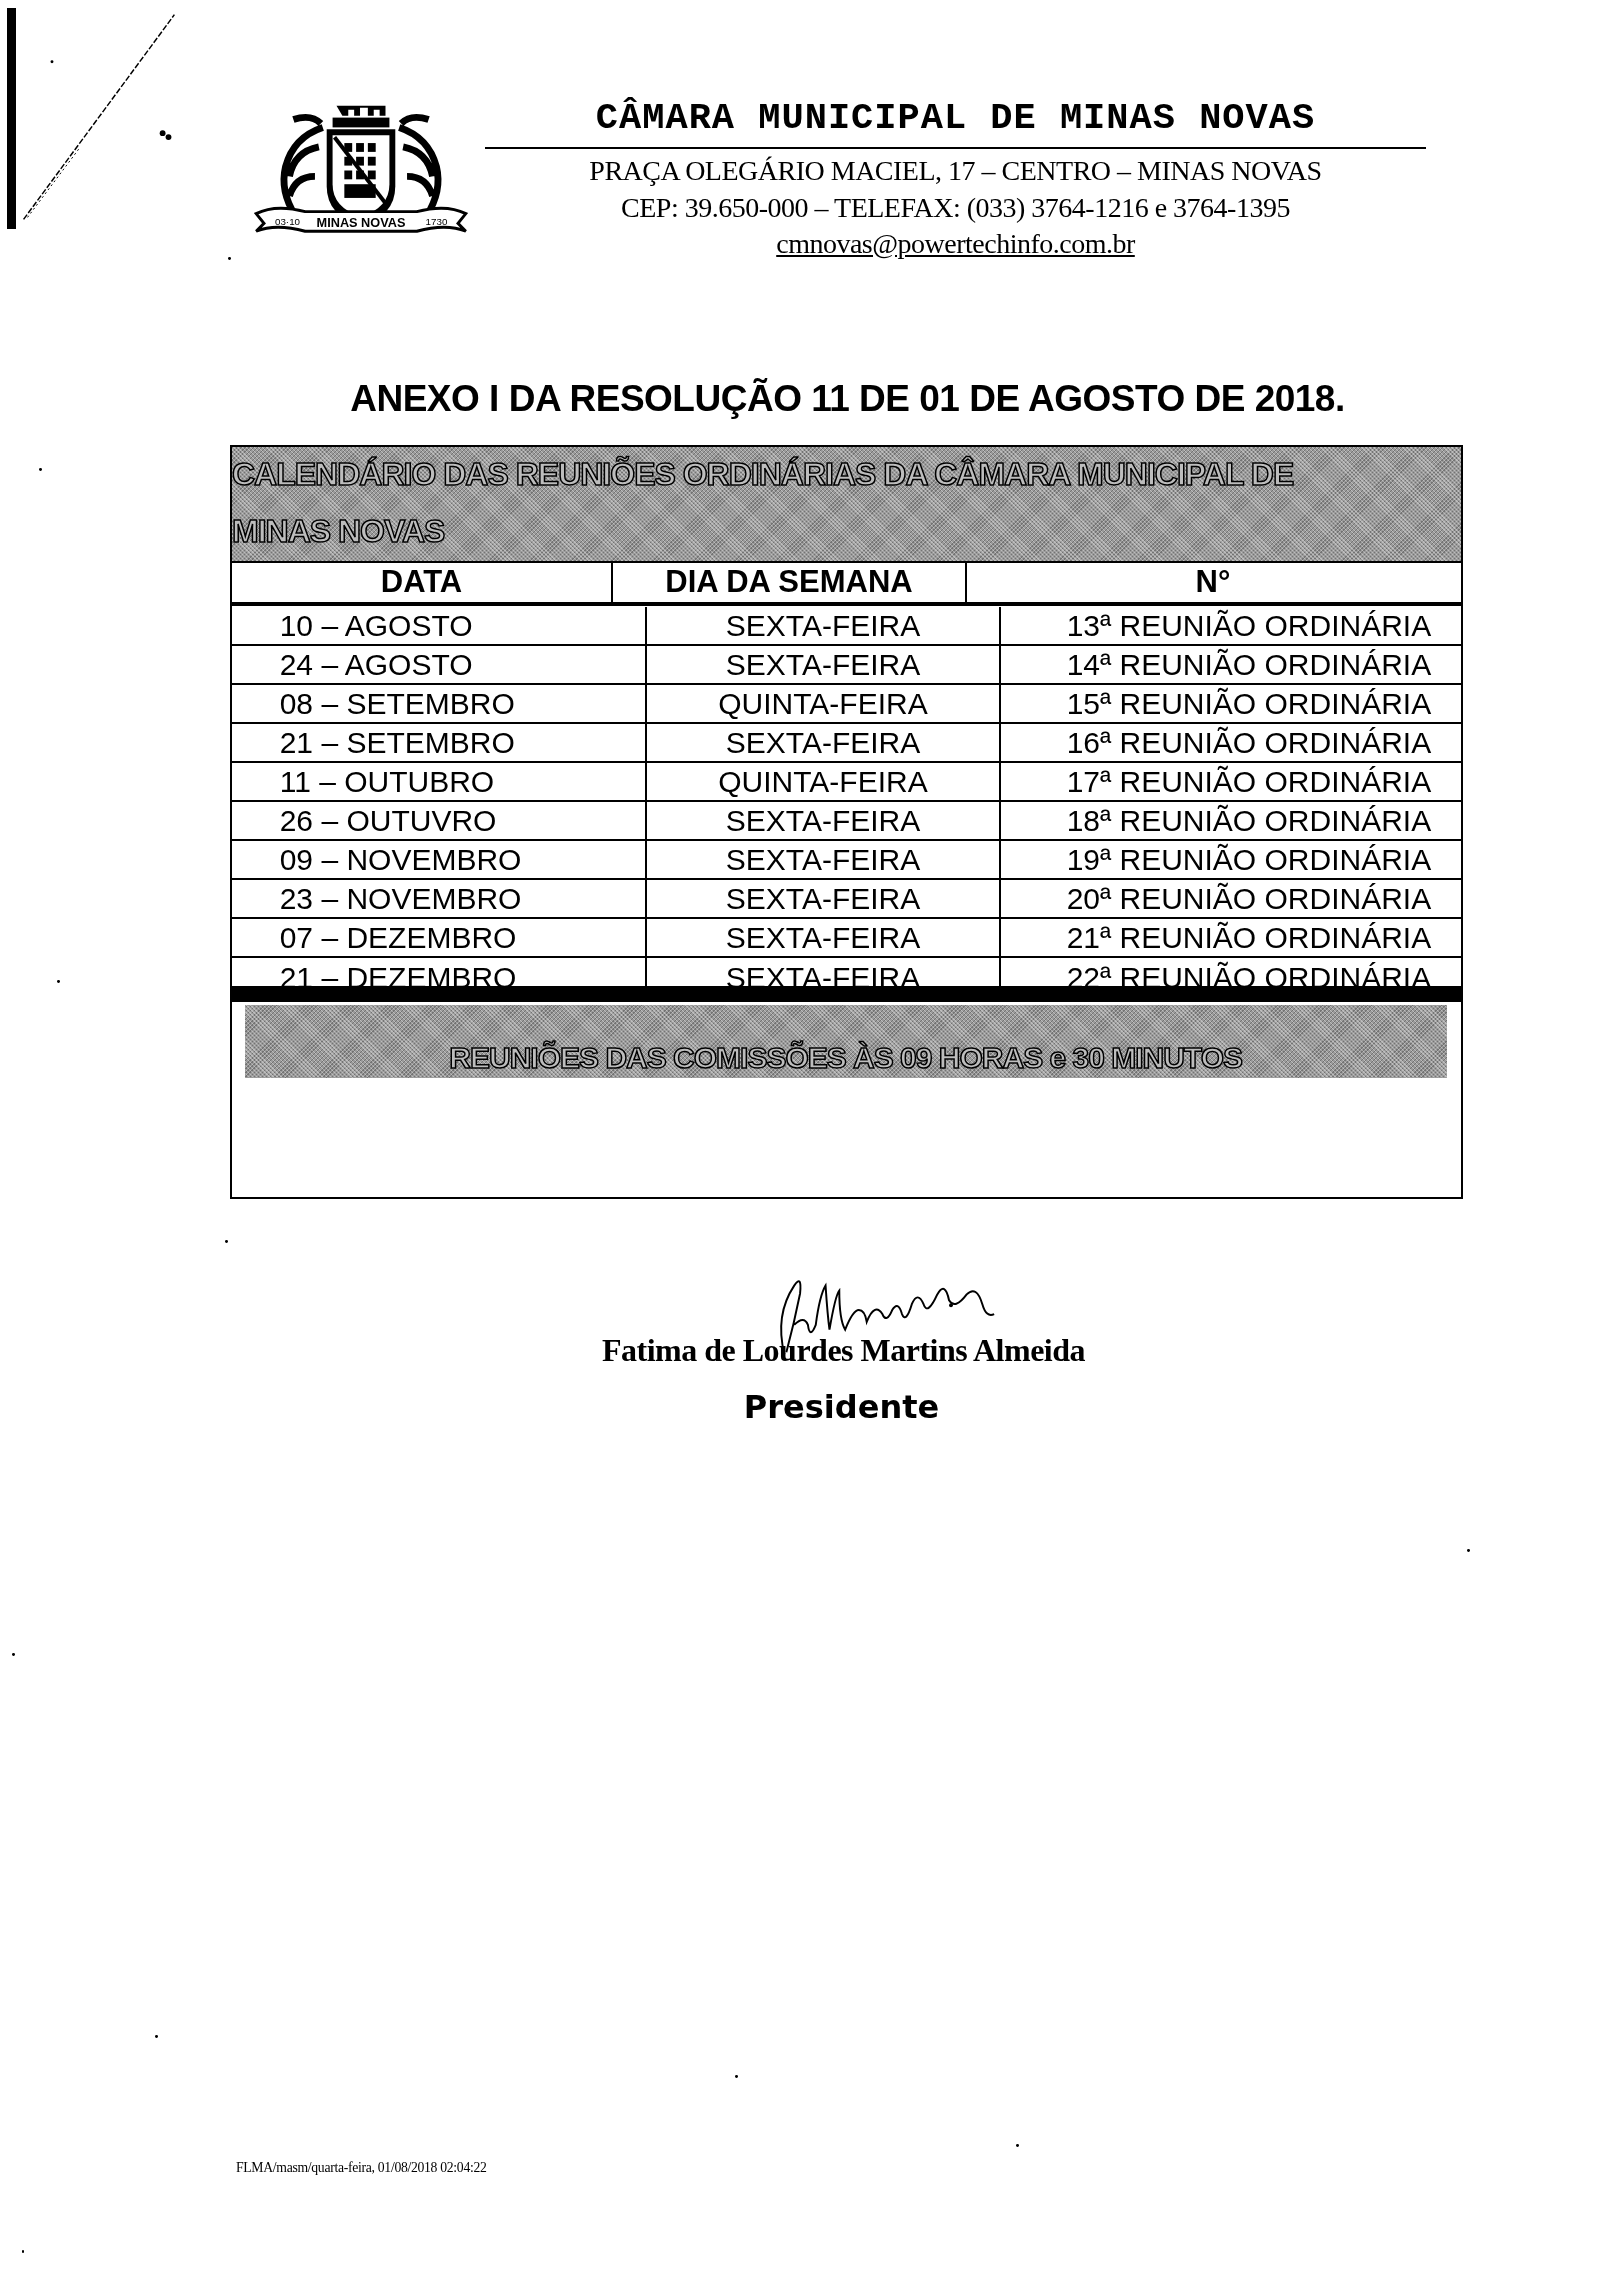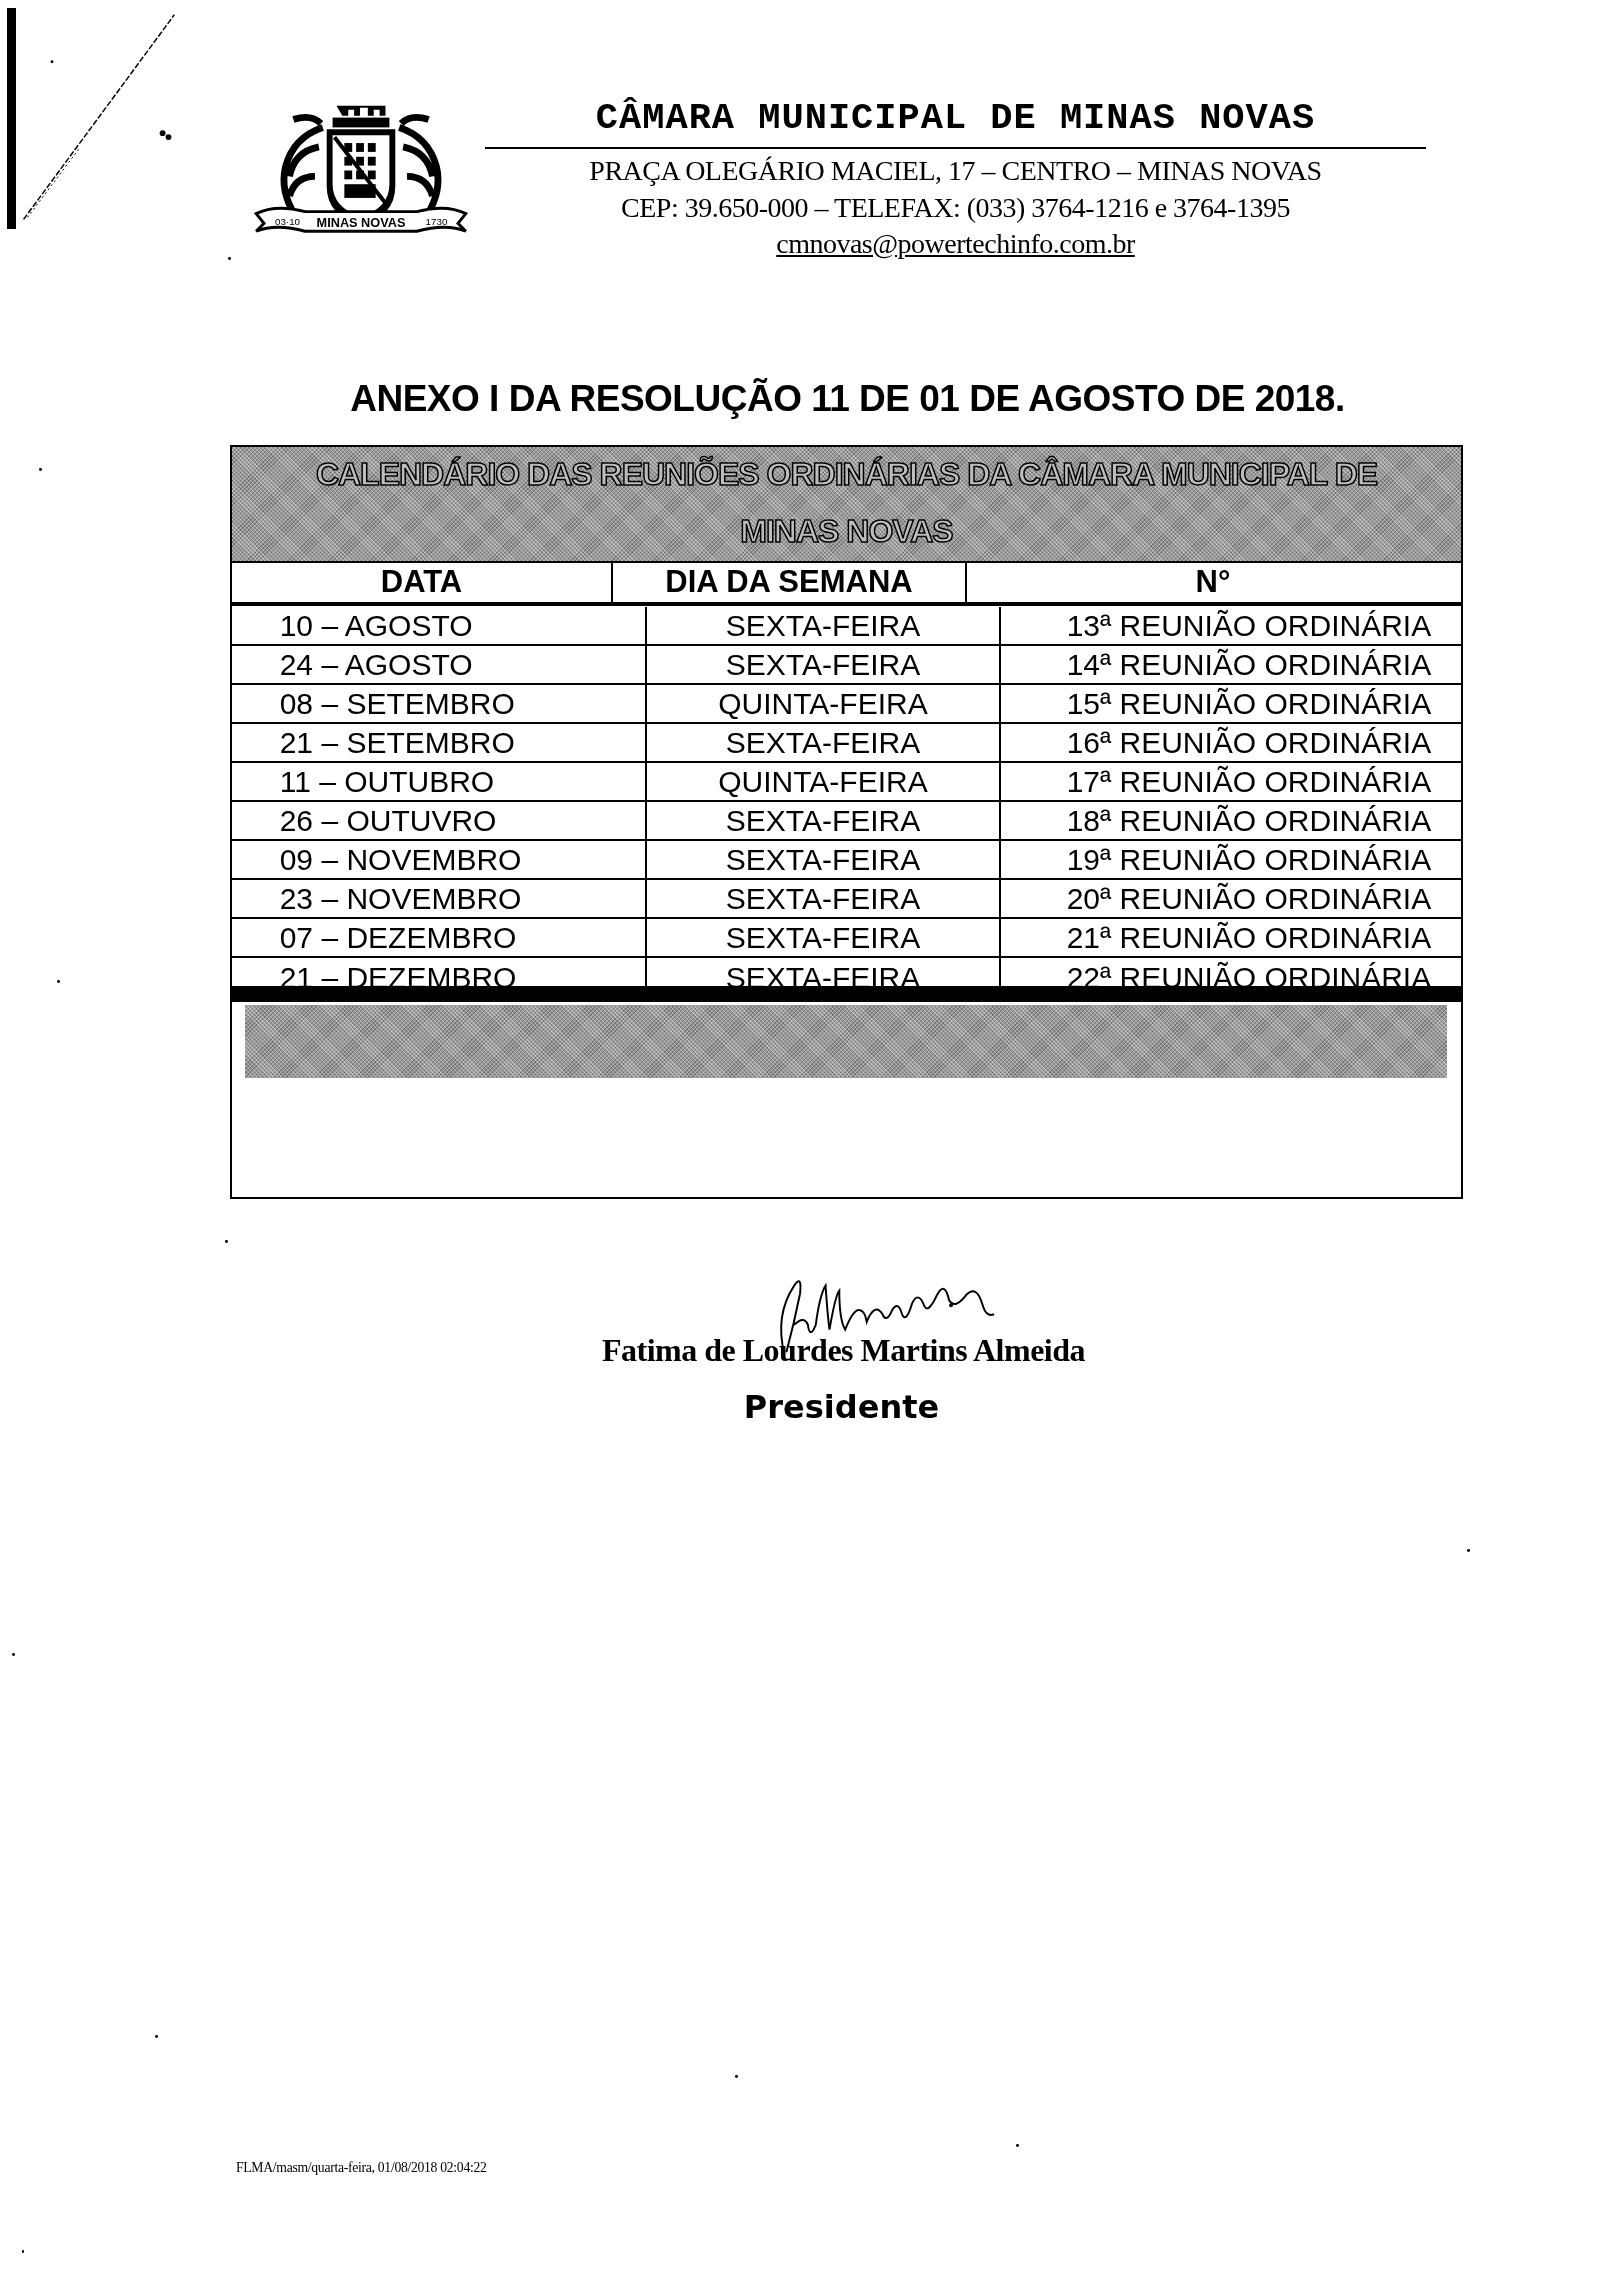--- a/index.html
+++ b/index.html
@@ -36,21 +36,21 @@
 
   
   .table-wrap { left: 230px; top: 445px; width: 1233px; height: 754px; border: 2.9px solid #000; box-sizing: border-box; }
   .tbl-title {
     position: absolute; left: 0; top: 0; width: 100%; height: 114px;
     background-color: #9a9a9a;
     background-image:
       repeating-linear-gradient(45deg, rgba(255,255,255,0.35) 0 1px, transparent 1px 2.9px),
       repeating-linear-gradient(-45deg, rgba(0,0,0,0.25) 0 1px, transparent 1px 2.9px);
     border-bottom: 2px solid #000;
-    text-align: center;
+    text-align: left;
   }
   .shade-text {
     font-family: "Liberation Sans", "DejaVu Sans", sans-serif;
     font-weight: bold; color: #bdbdbd;
     -webkit-text-stroke: 1.5px #000;
     letter-spacing: -1px;
   }
   .tbl-title .l1 { position: absolute; left: 0; width: 100%; top: 7.8px; font-size: 32px; line-height: 39px; }
   .tbl-title .l2 { position: absolute; left: 0; width: 100%; top: 65px; font-size: 32px; line-height: 39px; }
 
@@ -220,20 +220,21 @@
     <div class="row">
       <div class="cell c1">21 – DEZEMBRO</div>
       <div class="cell c2">SEXTA-FEIRA</div>
       <div class="cell c3">22ª REUNIÃO ORDINÁRIA</div>
     </div>
   </div>
 
   <div class="tbl-thickbar"></div>
 
   <div class="tbl-notes">
+    <div class="n2 shade-text">REUNIÕES DAS COMISSÕES ÀS 09 HORAS e 30 MINUTOS</div>
   </div>
 </section>
 
 <svg class="abs sig-scrawl" viewBox="0 0 300 100">
   <path d="M30 90 q-10 -40 10 -70 q8 -12 6 8 q-6 30 -14 60 M40 60 q10 -10 14 0 q2 15 8 0 q4 -30 10 -40 q2 30 4 45 q6 -35 10 -40 q0 30 6 40 q8 -20 14 -20 q6 0 8 12 q8 -20 16 -8 q4 10 10 -4 q6 -10 10 4 q4 10 10 -10 q6 -14 12 0 q4 12 14 -10 q8 -14 12 6 q6 10 18 -6 q10 -10 16 10 q4 14 12 10" stroke="#000" stroke-width="2" fill="none"></path>
   <circle cx="200" cy="40" r="2" fill="#000"></circle>
 </svg>
 <div class="abs sig-name">Fatima de Lourdes Martins Almeida</div>
 <div class="abs sig-role">Presidente</div>
 

